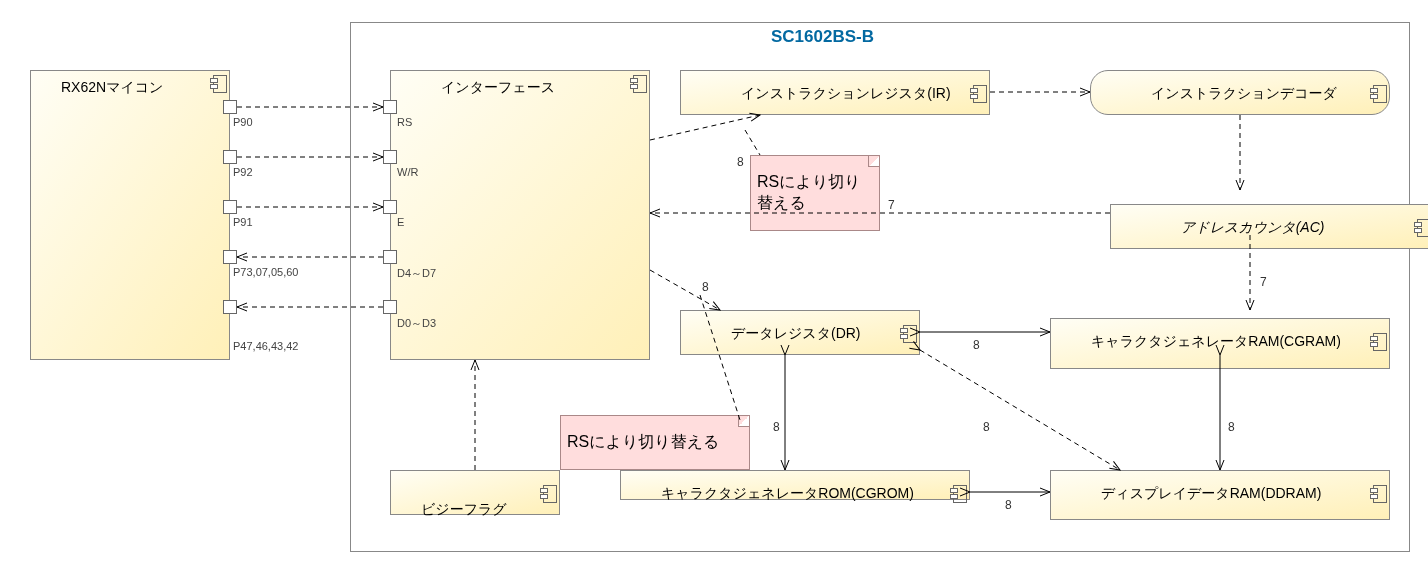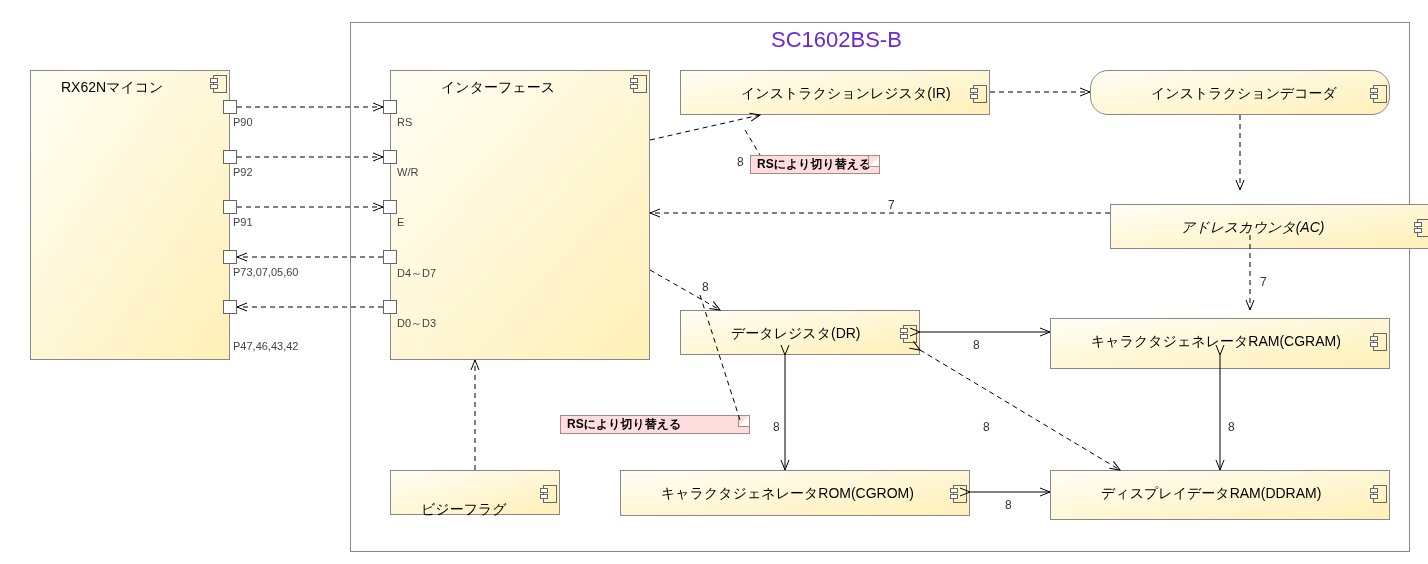--- a/index.html
+++ b/index.html
@@ -5,22 +5,22 @@
 * { margin: 0; padding: 0; box-sizing: border-box; }
 body { font-family: Arial, sans-serif; width: 1428px; height: 564px; position: relative; background: #fff; }
 .component { position: absolute; background: linear-gradient(to bottom right, #fffef5, #fff0b8); border: 1px solid #888; }
 .component-label { position: absolute; font-size: 14px; color: #000; }
 .component-icon { position: absolute; top: 4px; right: 4px; width: 14px; height: 16px; }
 .component-icon::before { content: ''; position: absolute; width: 12px; height: 16px; border: 1px solid #666; left: 2px; }
 .component-icon::after { content: ''; position: absolute; width: 6px; height: 3px; border: 1px solid #666; left: -1px; top: 3px; box-shadow: 0 6px 0 -1px #fff, 0 6px 0 0 #666; background: #fffef5; }
 .port { position: absolute; width: 14px; height: 14px; background: #fff; border: 1px solid #666; z-index: 10; }
 .port-label { position: absolute; font-size: 11px; color: #444; white-space: nowrap; }
 .container { position: absolute; background: #fff; border: 1px solid #888; }
-.container-title { position: absolute; font-size: 22px; font-weight: normal; color: #6d28d9; }
-.note { position: absolute; background: #fdd; border: 1px solid #a88; font-size: 12px; padding: 0 6px; font-weight: bold; }
+.container-title { position: absolute; font-size: 17px; font-weight: bold; color: #0369a1; }
+.note { position: absolute; background: #fdd; border: 1px solid #a88; font-size: 16px; padding: 16px 6px; }
 .note::after { content: ''; position: absolute; top: 0; right: 0; width: 10px; height: 10px; background: linear-gradient(135deg, #fdd 50%, #fff 50%); border-left: 1px solid #a88; border-bottom: 1px solid #a88; }
 .edge-label { position: absolute; font-size: 12px; color: #333; }
 svg.arrows { position: absolute; top: 0; left: 0; width: 1428px; height: 564px; pointer-events: none; }
 svg.arrows line, svg.arrows path { stroke: #000; stroke-width: 1; fill: none; }
 svg.arrows .dashed { stroke-dasharray: 5 4; }
 </style>
 </head>
 <body>
 
 <div class="container" style="left:350px; top:22px; width:1060px; height:530px;">
@@ -75,21 +75,21 @@
 <div class="component" style="left:680px; top:310px; width:240px; height:45px;">
   <span class="component-label" style="left:50px; top:14px;">データレジスタ(DR)</span>
   <span class="component-icon" style="top:14px;"></span>
 </div>
 
 <div class="component" style="left:1050px; top:318px; width:340px; height:51px;">
   <span class="component-label" style="left:40px; top:14px;">キャラクタジェネレータRAM(CGRAM)</span>
   <span class="component-icon" style="top:14px;"></span>
 </div>
 
-<div class="component" style="left:620px; top:470px; width:350px; height:46px;">
+<div class="component" style="left:620px; top:470px; width:350px; height:30px;">
   <span class="component-label" style="left:40px; top:14px;">キャラクタジェネレータROM(CGROM)</span>
   <span class="component-icon" style="top:14px;"></span>
 </div>
 
 <div class="component" style="left:1050px; top:470px; width:340px; height:50px;">
   <span class="component-label" style="left:50px; top:14px;">ディスプレイデータRAM(DDRAM)</span>
   <span class="component-icon" style="top:14px;"></span>
 </div>
 
 <div class="component" style="left:390px; top:470px; width:170px; height:45px;">

